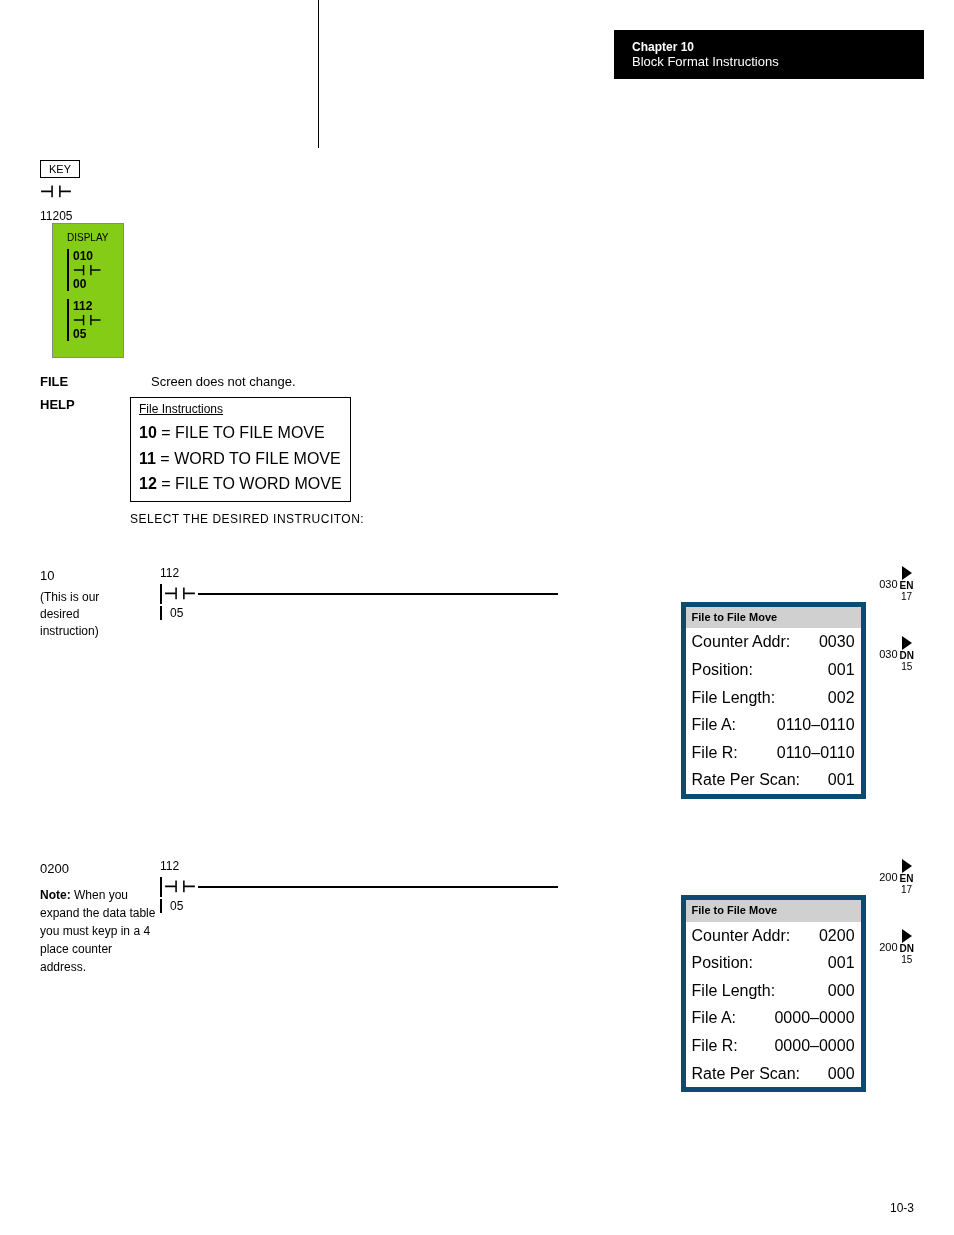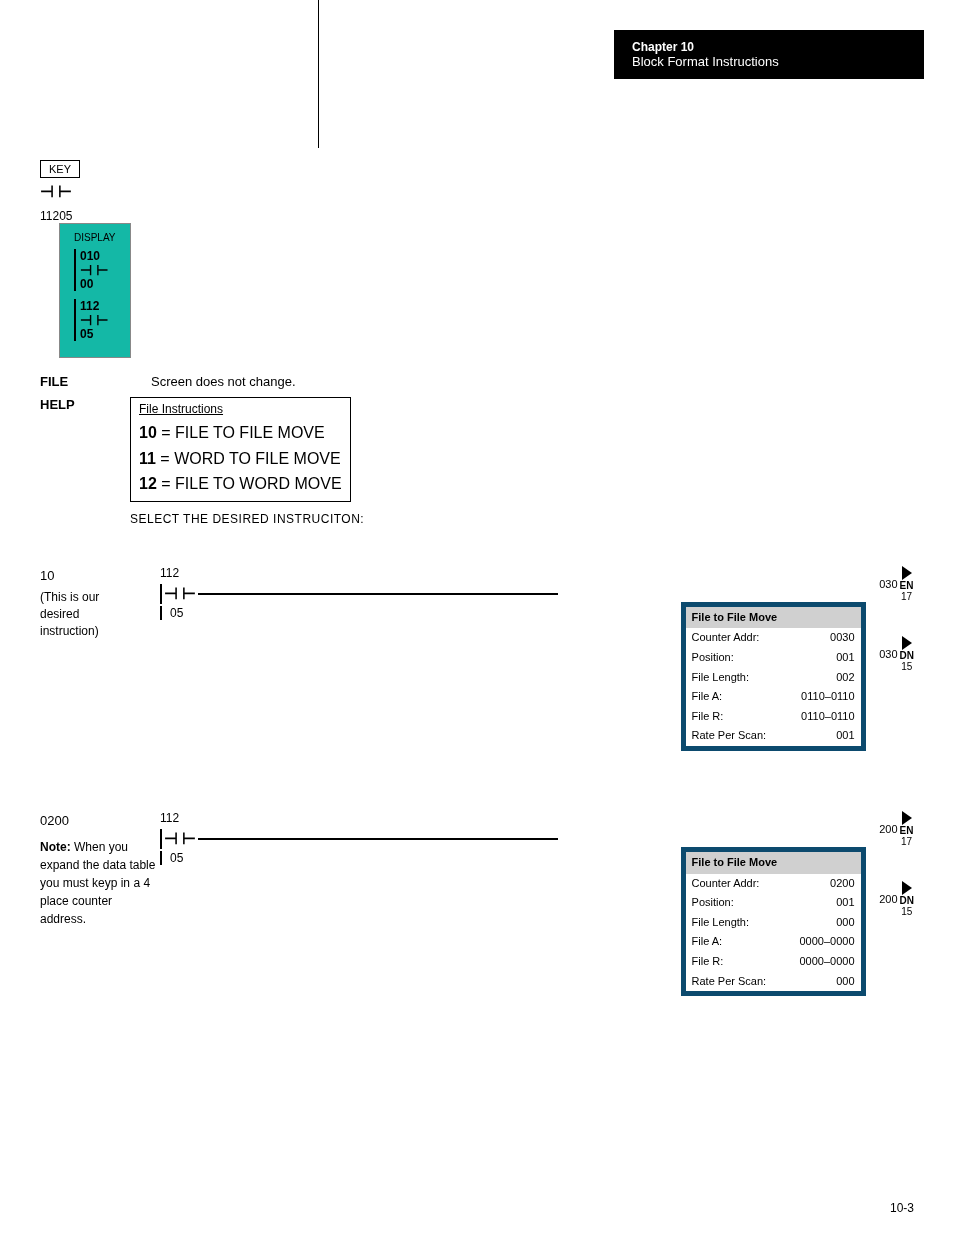--- a/index.html
+++ b/index.html
@@ -78,24 +78,24 @@
     }
 
     .key-id {
       margin-top: 8px;
       font-size: 12px;
     }
 
     .display-area {
       flex: 1;
       border: 1px solid #888;
-      background: #14b8a6;
+      background: #84cc16;
       padding: 8px 14px;
       position: relative;
-      margin-left: 19px;
+      margin-left: 12px;
       max-width: 220px;
     }
 
     .display-label {
       font-size: 10px;
       text-align: center;
       margin-bottom: 6px;
     }
 
     .display-block {
@@ -237,21 +237,21 @@
       background: #d0d0d0;
       font-weight: bold;
       padding: 2px 6px;
       font-size: 11px;
     }
 
     .info-row {
       display: flex;
       justify-content: space-between;
       padding: 1px 6px;
-      font-size: 11px;
+      font-size: 16px;
     }
 
     .info-row-label { }
     .info-row-val { font-weight: normal; }
 
     
     .page-num {
       position: absolute;
       bottom: 20px;
       right: 40px;

